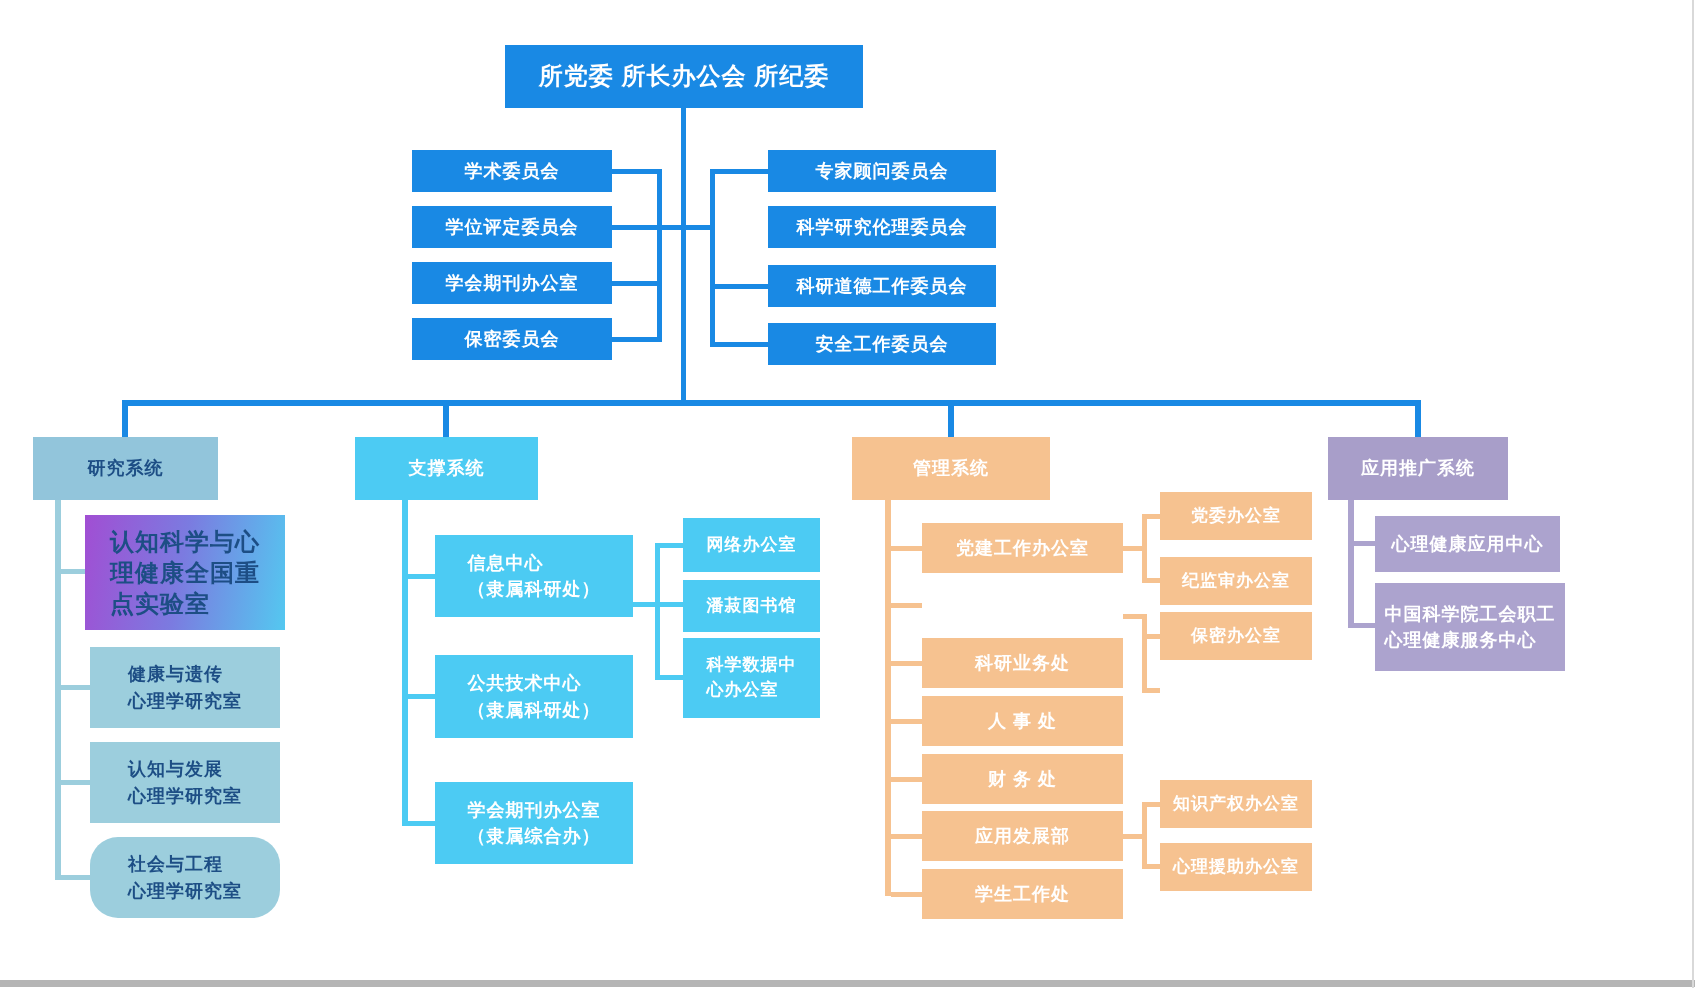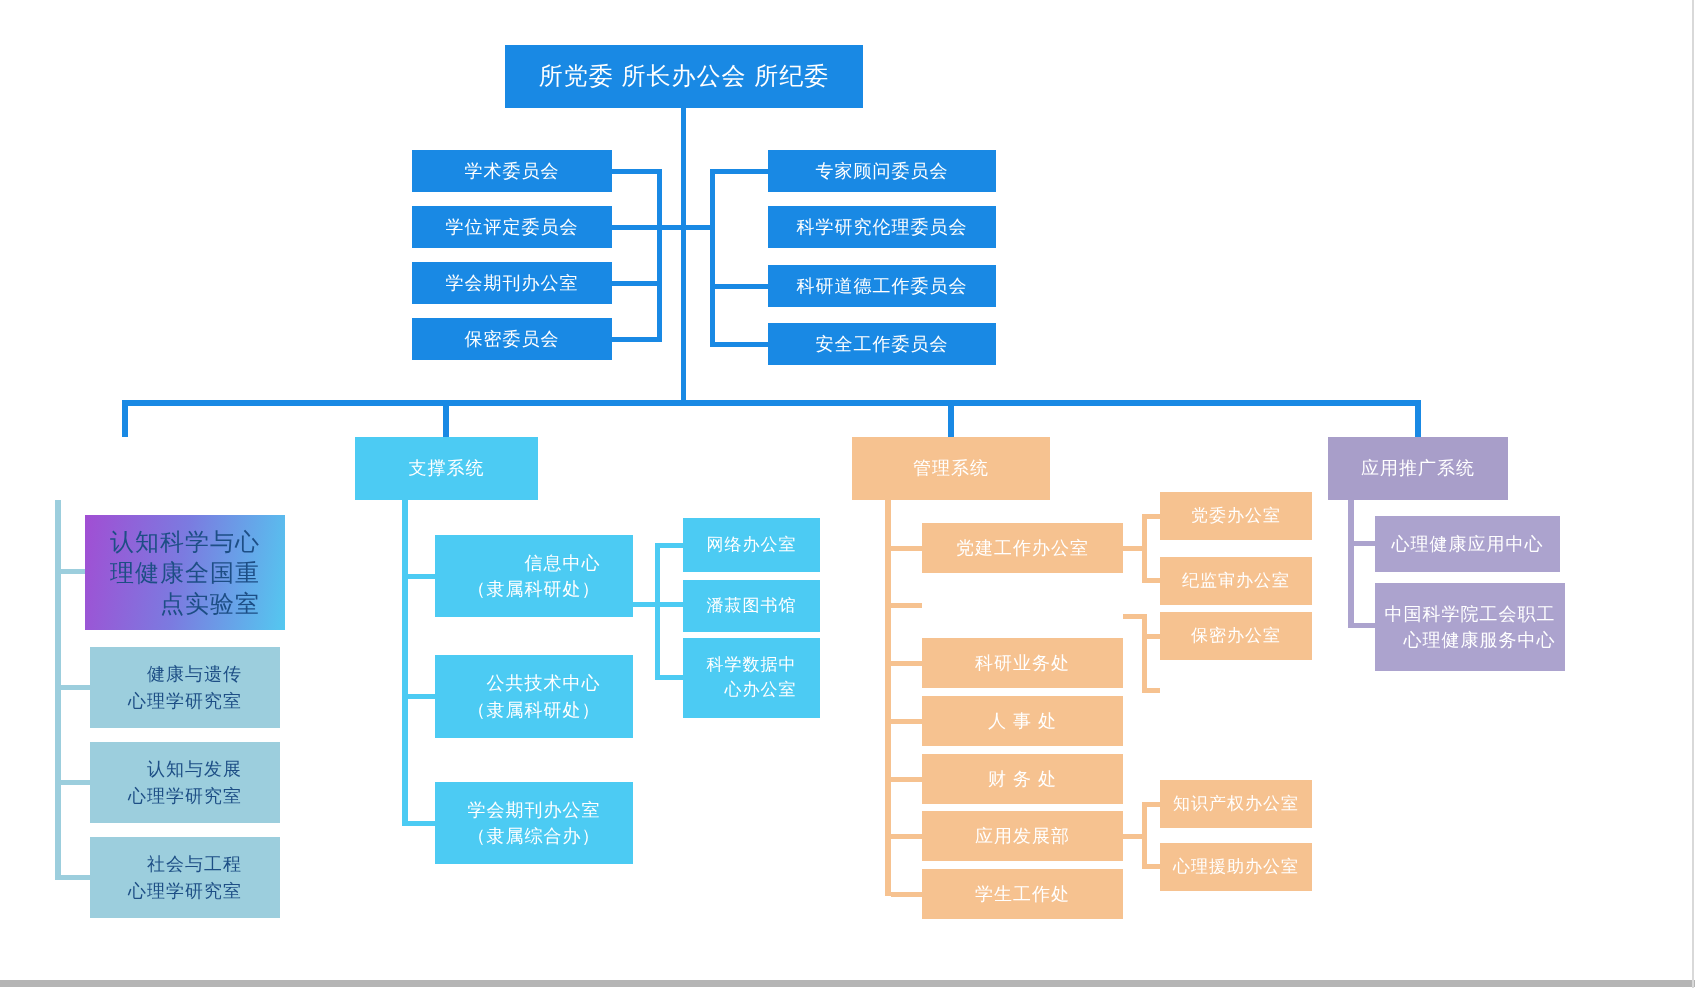--- a/index.html
+++ b/index.html
@@ -1,21 +1,21 @@
 <!DOCTYPE html>
 <html><head>
 <meta charset="utf-8">
 <style>
   * { margin:0; padding:0; box-sizing:border-box; }
   html,body { width:1695px; height:988px; background:#ffffff; overflow:hidden;
               font-family:"Liberation Sans","DejaVu Sans",sans-serif; }
   #canvas { position:relative; width:1695px; height:988px; background:#fff; }
 
   .box { position:absolute; display:flex; align-items:center; justify-content:center;
-         text-align:right; font-weight:normal; color:#ffffff; white-space:pre-line;
+         text-align:left; font-weight:bold; color:#ffffff; white-space:pre-line;
          line-height:1.45; letter-spacing:1px; }
 
   .blue   { background:#1989E4; }
   .steel  { background:#92C5DB; color:#1D4E85; }
   .steel-child { background:#9CCEDD; color:#1D4E85; }
   .cyan   { background:#4CCBF3; }
   .peach  { background:#F6C290; }
   .purple { background:#A89EC9; }
   .purple-child { background:#ACA3CE; }
   .gradient { background:linear-gradient(100deg,#A14ED3 0%,#7B7BE0 48%,#54C8F0 100%);
@@ -65,34 +65,35 @@
   <div class="line l-blue" style="left:715px; top:169px; width:53px; height:5px;"></div>
   <div class="line l-blue" style="left:715px; top:284px; width:53px; height:5px;"></div>
   <div class="line l-blue" style="left:715px; top:342px; width:53px; height:5px;"></div>
 
   <div class="line l-blue" style="left:122px; top:400px; width:1299px; height:6px;"></div>
   <div class="line l-blue" style="left:122px;  top:406px; width:6px; height:31px;"></div>
   <div class="line l-blue" style="left:443px;  top:406px; width:6px; height:31px;"></div>
   <div class="line l-blue" style="left:948px;  top:406px; width:6px; height:31px;"></div>
   <div class="line l-blue" style="left:1415px; top:406px; width:6px; height:31px;"></div>
 
+  <div class="box steel f18" style="left:33px; top:437px; width:185px; height:63px;">研究系统</div>
   <div class="line l-steel" style="left:55px; top:500px; width:6px; height:380px;"></div>
   <div class="line l-steel" style="left:61px; top:569px; width:24px; height:5px;"></div>
   <div class="line l-steel" style="left:61px; top:685px; width:29px; height:5px;"></div>
   <div class="line l-steel" style="left:61px; top:780px; width:29px; height:5px;"></div>
   <div class="line l-steel" style="left:61px; top:875px; width:29px; height:5px;"></div>
 
   <div class="box gradient f24" style="left:85px; top:515px; width:200px; height:115px; line-height:1.3;">认知科学与心
 理健康全国重
 点实验室</div>
   <div class="box steel-child f18" style="left:90px; top:647px; width:190px; height:81px;">健康与遗传
 心理学研究室</div>
   <div class="box steel-child f18" style="left:90px; top:742px; width:190px; height:81px;">认知与发展
 心理学研究室</div>
-  <div class="box steel-child f18" style="left:90px; top:837px; width:190px; height:81px;">社会与工程
+  <div class="box steel-child f18" style="left:90px; top:837px; width:190px; height:81px;border-radius:28px;">社会与工程
 心理学研究室</div>
 
   <div class="box cyan f18" style="left:355px; top:437px; width:183px; height:63px;">支撑系统</div>
   <div class="line l-cyan" style="left:402px; top:500px; width:6px; height:326px;"></div>
   <div class="line l-cyan" style="left:408px; top:574px; width:27px; height:5px;"></div>
   <div class="line l-cyan" style="left:408px; top:694px; width:27px; height:5px;"></div>
   <div class="line l-cyan" style="left:408px; top:821px; width:27px; height:5px;"></div>
 
   <div class="box cyan f18" style="left:435px; top:535px; width:198px; height:82px;">信息中心
 （隶属科研处）</div>

